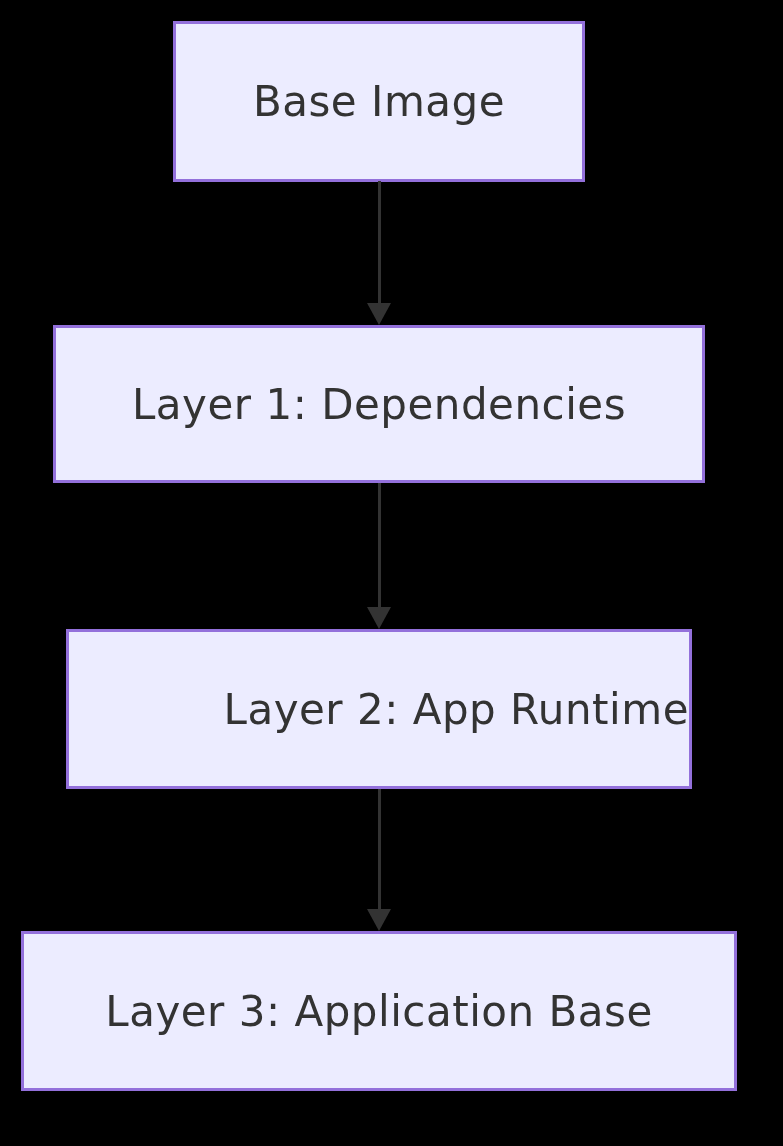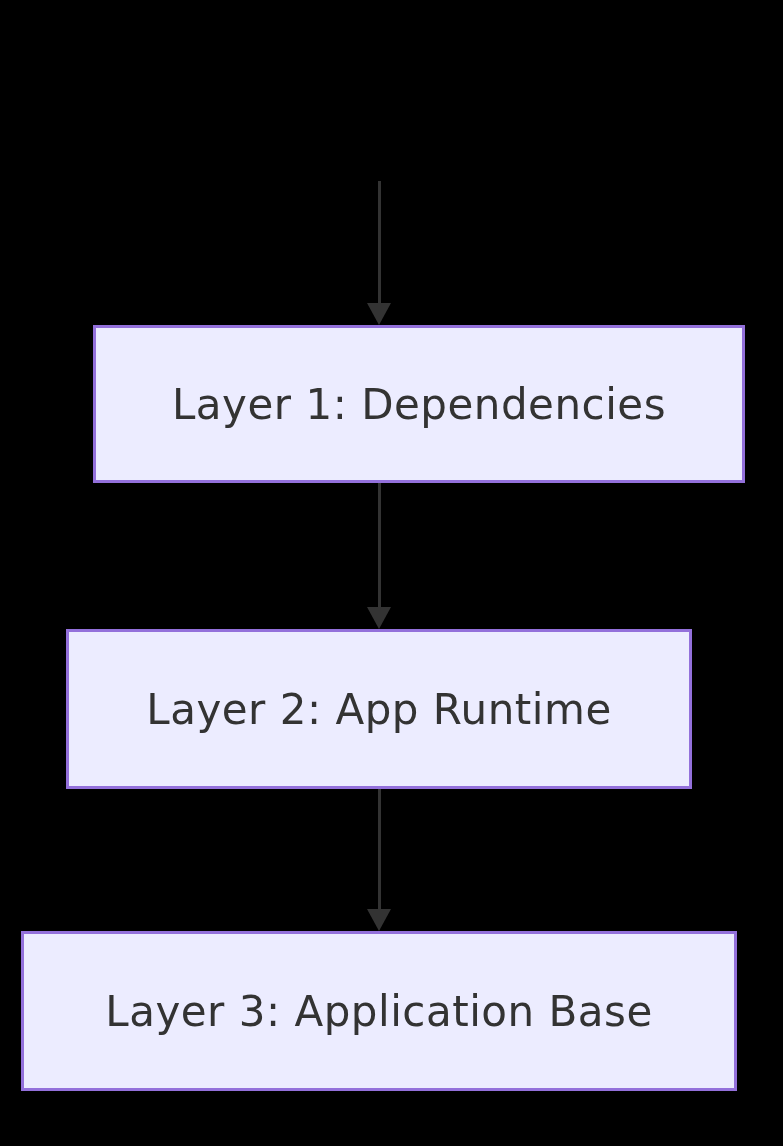--- a/index.html
+++ b/index.html
@@ -27,22 +27,22 @@
     align-items: center;
     justify-content: center;
   }
   .node-label {
     color: #333333;
     font-size: 42px;
     letter-spacing: 0.5px;
     white-space: nowrap;
   }
   .node-1 { left: 173px; top: 21px;  width: 412px; height: 161px; }
-  .node-2 { left: 53px;  top: 325px; width: 652px; height: 158px; margin-left: 40px; }
-  .node-3 { left: 66px;  top: 629px; width: 626px; height: 160px; }
+  .node-2 { left: 53px;  top: 325px; width: 652px; height: 158px; }
+  .node-3 { left: 66px;  top: 629px; width: 626px; height: 160px; justify-content: flex-end; }
   .node-4 { left: 21px;  top: 931px; width: 716px; height: 160px; }
 
   .arrow {
     position: absolute;
     left: 364px;            
     width: 30px;
     display: flex;
     flex-direction: column;
     align-items: center;
   }
@@ -60,20 +60,23 @@
     border-left: 12px solid transparent;
     border-right: 12px solid transparent;
     border-top: 22px solid #333333;
   }
 </style>
 </head>
 <body>
 
 <div class="diagram">
 
+  <div class="node node-1">
+    <span class="node-label">Base Image</span>
+  </div>
 
   <div class="arrow arrow-1">
     <div class="arrow-line"></div>
     <div class="arrow-head"></div>
   </div>
 
   <div class="node node-2">
     <span class="node-label">Layer 1: Dependencies</span>
   </div>
 

